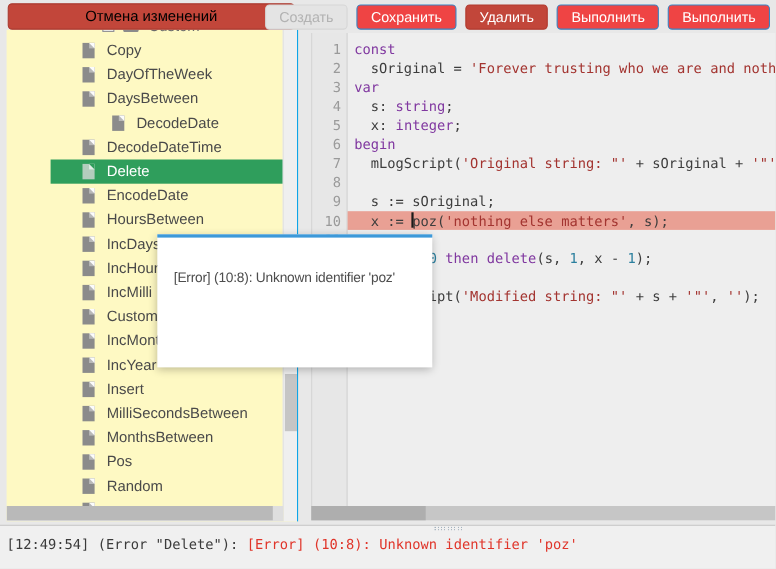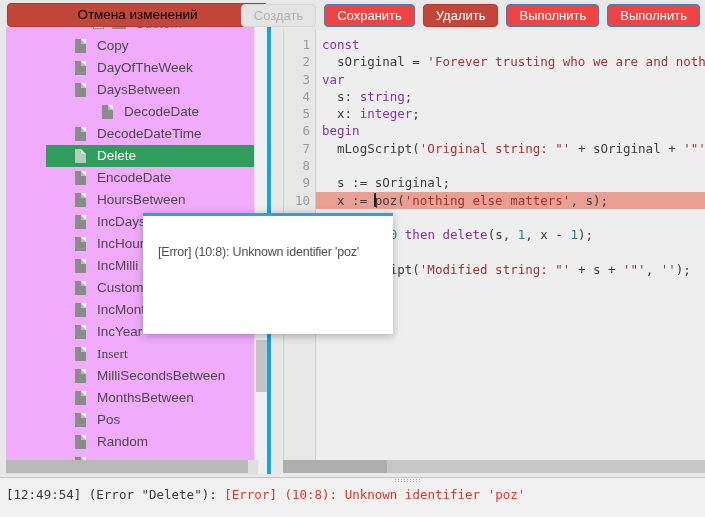--- a/index.html
+++ b/index.html
@@ -11,22 +11,22 @@
        text-align:center;color:#fff;cursor:pointer;border:1px solid transparent;padding:0 12px;}
   .btn.primary{background:#ef4444;border-color:#3884c2;}
   .btn.danger{background:#c2463a;border-color:#b03a2f;}
   .btn.disabled{background:#e4e4e4;border-color:#d6d6d6;color:#b2b2b2;cursor:default;}
   #undo-btn{position:absolute;left:7px;top:3px;width:261px;height:24px;background:#c2463a;
        border:1px solid #aa3a2f;border-radius:4px;color:#000000;font-size:13.5px;line-height:22px;
        text-align:center;z-index:6;cursor:pointer;box-sizing:border-box;}
   #toolbar-right{position:absolute;top:4px;right:5px;display:flex;gap:8px;z-index:6;}
 
   
-  #tree-panel{position:absolute;left:6px;top:27px;width:265px;height:447px;background:#f0abfc;
-       overflow:hidden;border-right:4px solid #0ea5e9;box-sizing:border-box;}
+  #tree-panel{position:absolute;left:6px;top:27px;width:265px;height:447px;background:#fef9c3;
+       overflow:hidden;border-right:1px solid #0ea5e9;box-sizing:border-box;}
   .tree-row{position:absolute;left:0;width:252px;height:22px;font-size:13.5px;color:#4a4a4a;
        cursor:pointer;}
   .tree-row .lbl{position:absolute;left:91px;top:3px;white-space:nowrap;}
   .tree-row.selected{left:40px;width:212px;background:#2f9e5c;color:#fff;}
   .tree-row.selected .lbl{left:51px;}
   .doc-icon{position:absolute;left:69px;top:4px;width:11px;height:14px;background:#8b8b8b;}
   .doc-icon::after{content:"";position:absolute;top:0;right:0;border-style:solid;
        border-width:0 5px 5px 0;border-color:#fcfcfc #fcfcfc #b9b9b9 transparent;}
   .tree-row.selected .doc-icon{left:29px;background:#b3cdbd;}
   .tree-row.selected .doc-icon::after{border-color:#2f9e5c #2f9e5c #dfeee5 transparent;}
@@ -152,21 +152,21 @@
           <span class="lbl">Custom</span>
         </div>
         <div class="tree-row" style="top: 272px;">
           <span class="doc-icon"></span>
           <span class="lbl">IncMont</span>
         </div>
         <div class="tree-row" style="top: 294px;">
           <span class="doc-icon"></span>
           <span class="lbl">IncYear</span>
         </div>
-        <div class="tree-row" style="top: 316px; font-family: Liberation Serif, serif;">
+        <div class="tree-row" style="top: 316px;">
           <span class="doc-icon"></span>
           <span class="lbl">Insert</span>
         </div>
         <div class="tree-row" style="top: 338px;">
           <span class="doc-icon"></span>
           <span class="lbl">MilliSecondsBetween</span>
         </div>
         <div class="tree-row" style="top: 360px;">
           <span class="doc-icon"></span>
           <span class="lbl">MonthsBetween</span>

